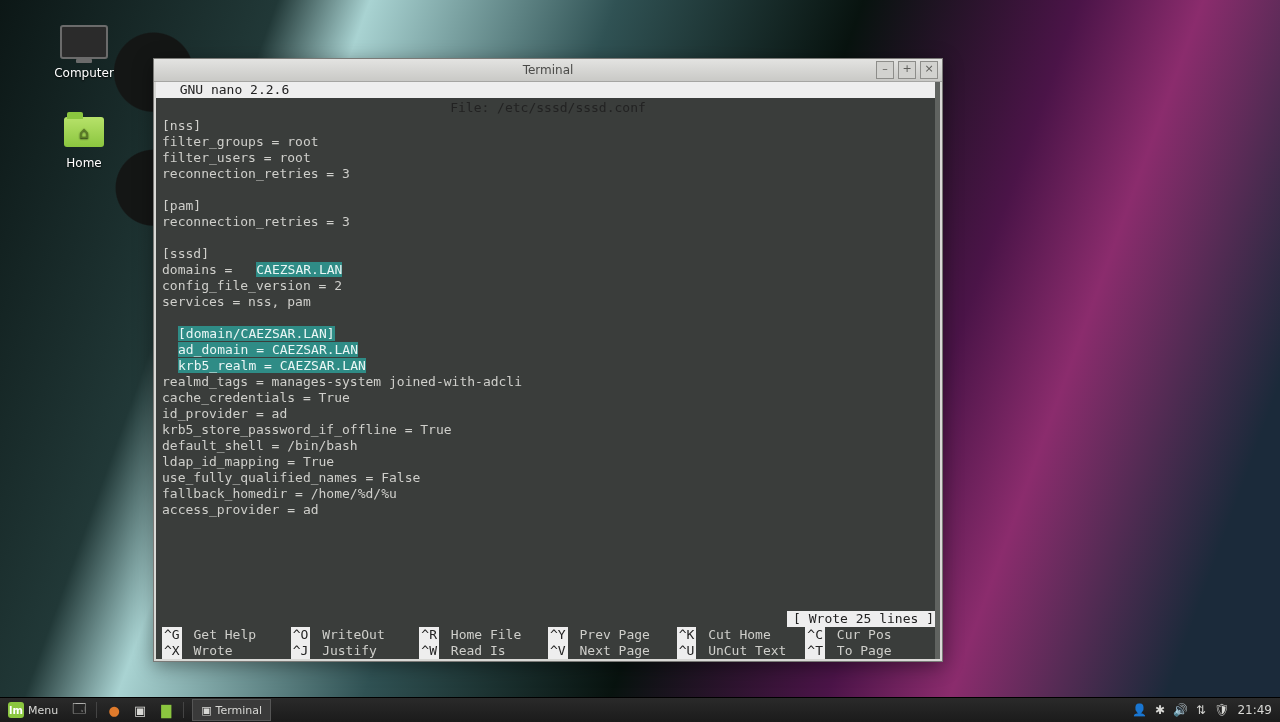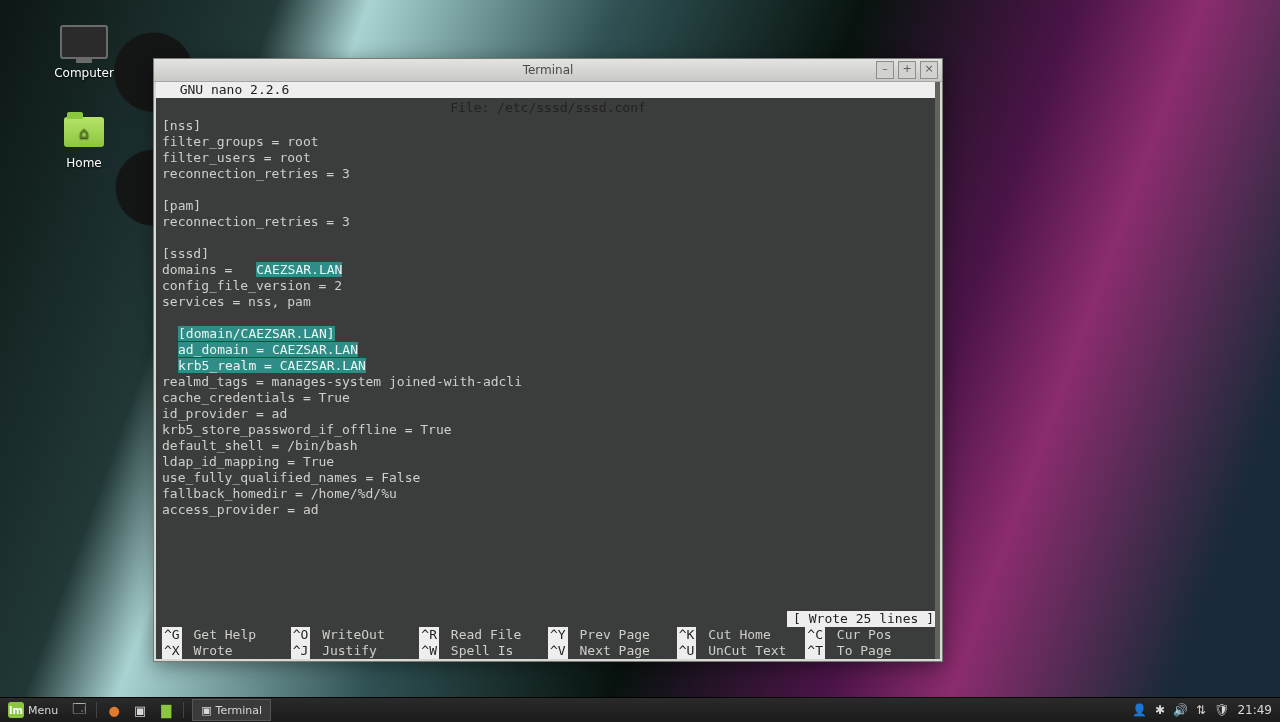--- a/index.html
+++ b/index.html
@@ -83,29 +83,29 @@
     <div class="editor" id="editor-lines"><div>&nbsp;</div><div>[nss]</div><div>filter_groups = root</div><div>filter_users = root</div><div>reconnection_retries = 3</div><div>&nbsp;</div><div>[pam]</div><div>reconnection_retries = 3</div><div>&nbsp;</div><div>[sssd]</div><div><span>domains = </span><span class="hl">CAEZSAR.LAN</span></div><div>config_file_version = 2</div><div>services = nss, pam</div><div>&nbsp;</div><div><span class="hl">[domain/CAEZSAR.LAN]</span></div><div><span class="hl">ad_domain = CAEZSAR.LAN</span></div><div><span class="hl">krb5_realm = CAEZSAR.LAN</span></div><div>realmd_tags = manages-system joined-with-adcli</div><div>cache_credentials = True</div><div>id_provider = ad</div><div>krb5_store_password_if_offline = True</div><div>default_shell = /bin/bash</div><div>ldap_id_mapping = True</div><div>use_fully_qualified_names = False</div><div>fallback_homedir = /home/%d/%u</div><div>access_provider = ad</div></div>
 
     <div class="status-wrap">
       <span class="status">[ Wrote 25 lines ]</span>
     </div>
 
     <div class="shortcut-rows">
       <div class="shortcut-row" id="sc-row1">
           <div class="sc"><span class="key">^G</span><span> Get Help</span></div>
           <div class="sc"><span class="key">^O</span><span> WriteOut</span></div>
-          <div class="sc"><span class="key">^R</span><span> Read File</span></div>
+          <div class="sc"><span class="key">^R</span><span> Home File</span></div>
           <div class="sc"><span class="key">^Y</span><span> Prev Page</span></div>
           <div class="sc"><span class="key">^K</span><span> Cut Home</span></div>
           <div class="sc"><span class="key">^C</span><span> Cur Pos</span></div>
         </div>
       <div class="shortcut-row" id="sc-row2">
           <div class="sc"><span class="key">^X</span><span> Wrote</span></div>
           <div class="sc"><span class="key">^J</span><span> Justify</span></div>
-          <div class="sc"><span class="key">^W</span><span> Spell Is</span></div>
+          <div class="sc"><span class="key">^W</span><span> Read Is</span></div>
           <div class="sc"><span class="key">^V</span><span> Next Page</span></div>
           <div class="sc"><span class="key">^U</span><span> UnCut Text</span></div>
           <div class="sc"><span class="key">^T</span><span> To Page</span></div>
         </div>
     </div>
   </div>
   <div class="scrollbar"></div>
 </div>
 
 <div class="taskbar">

